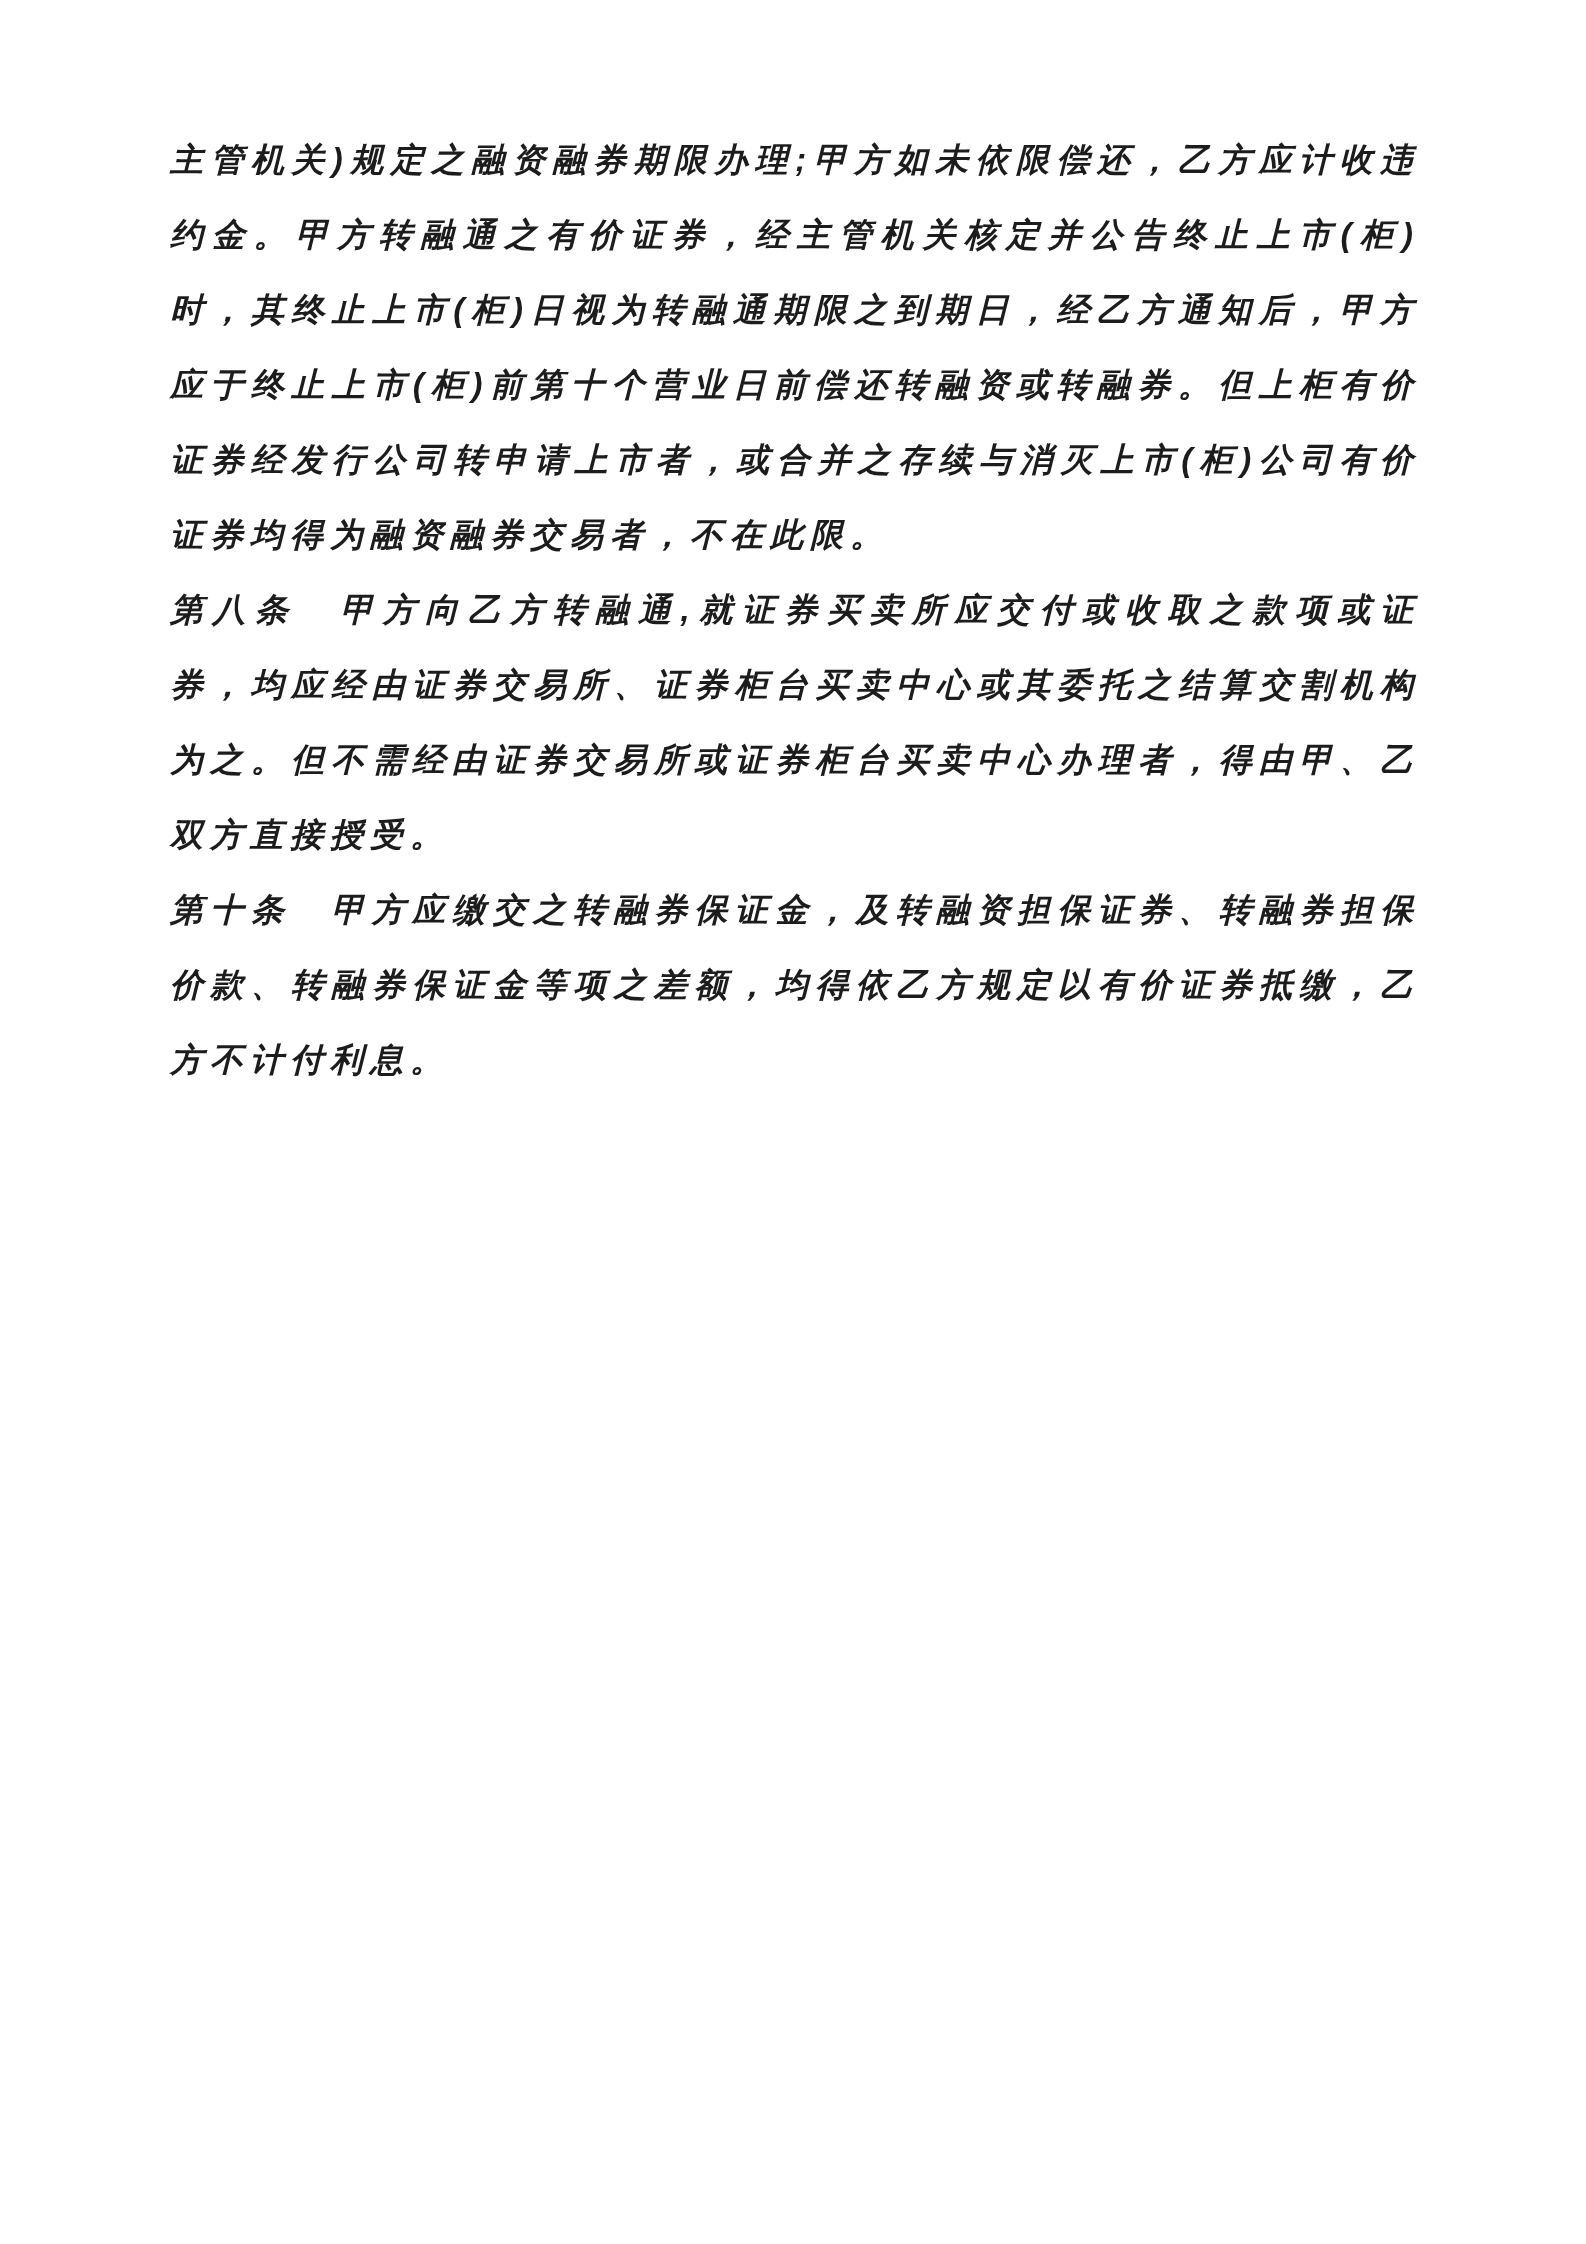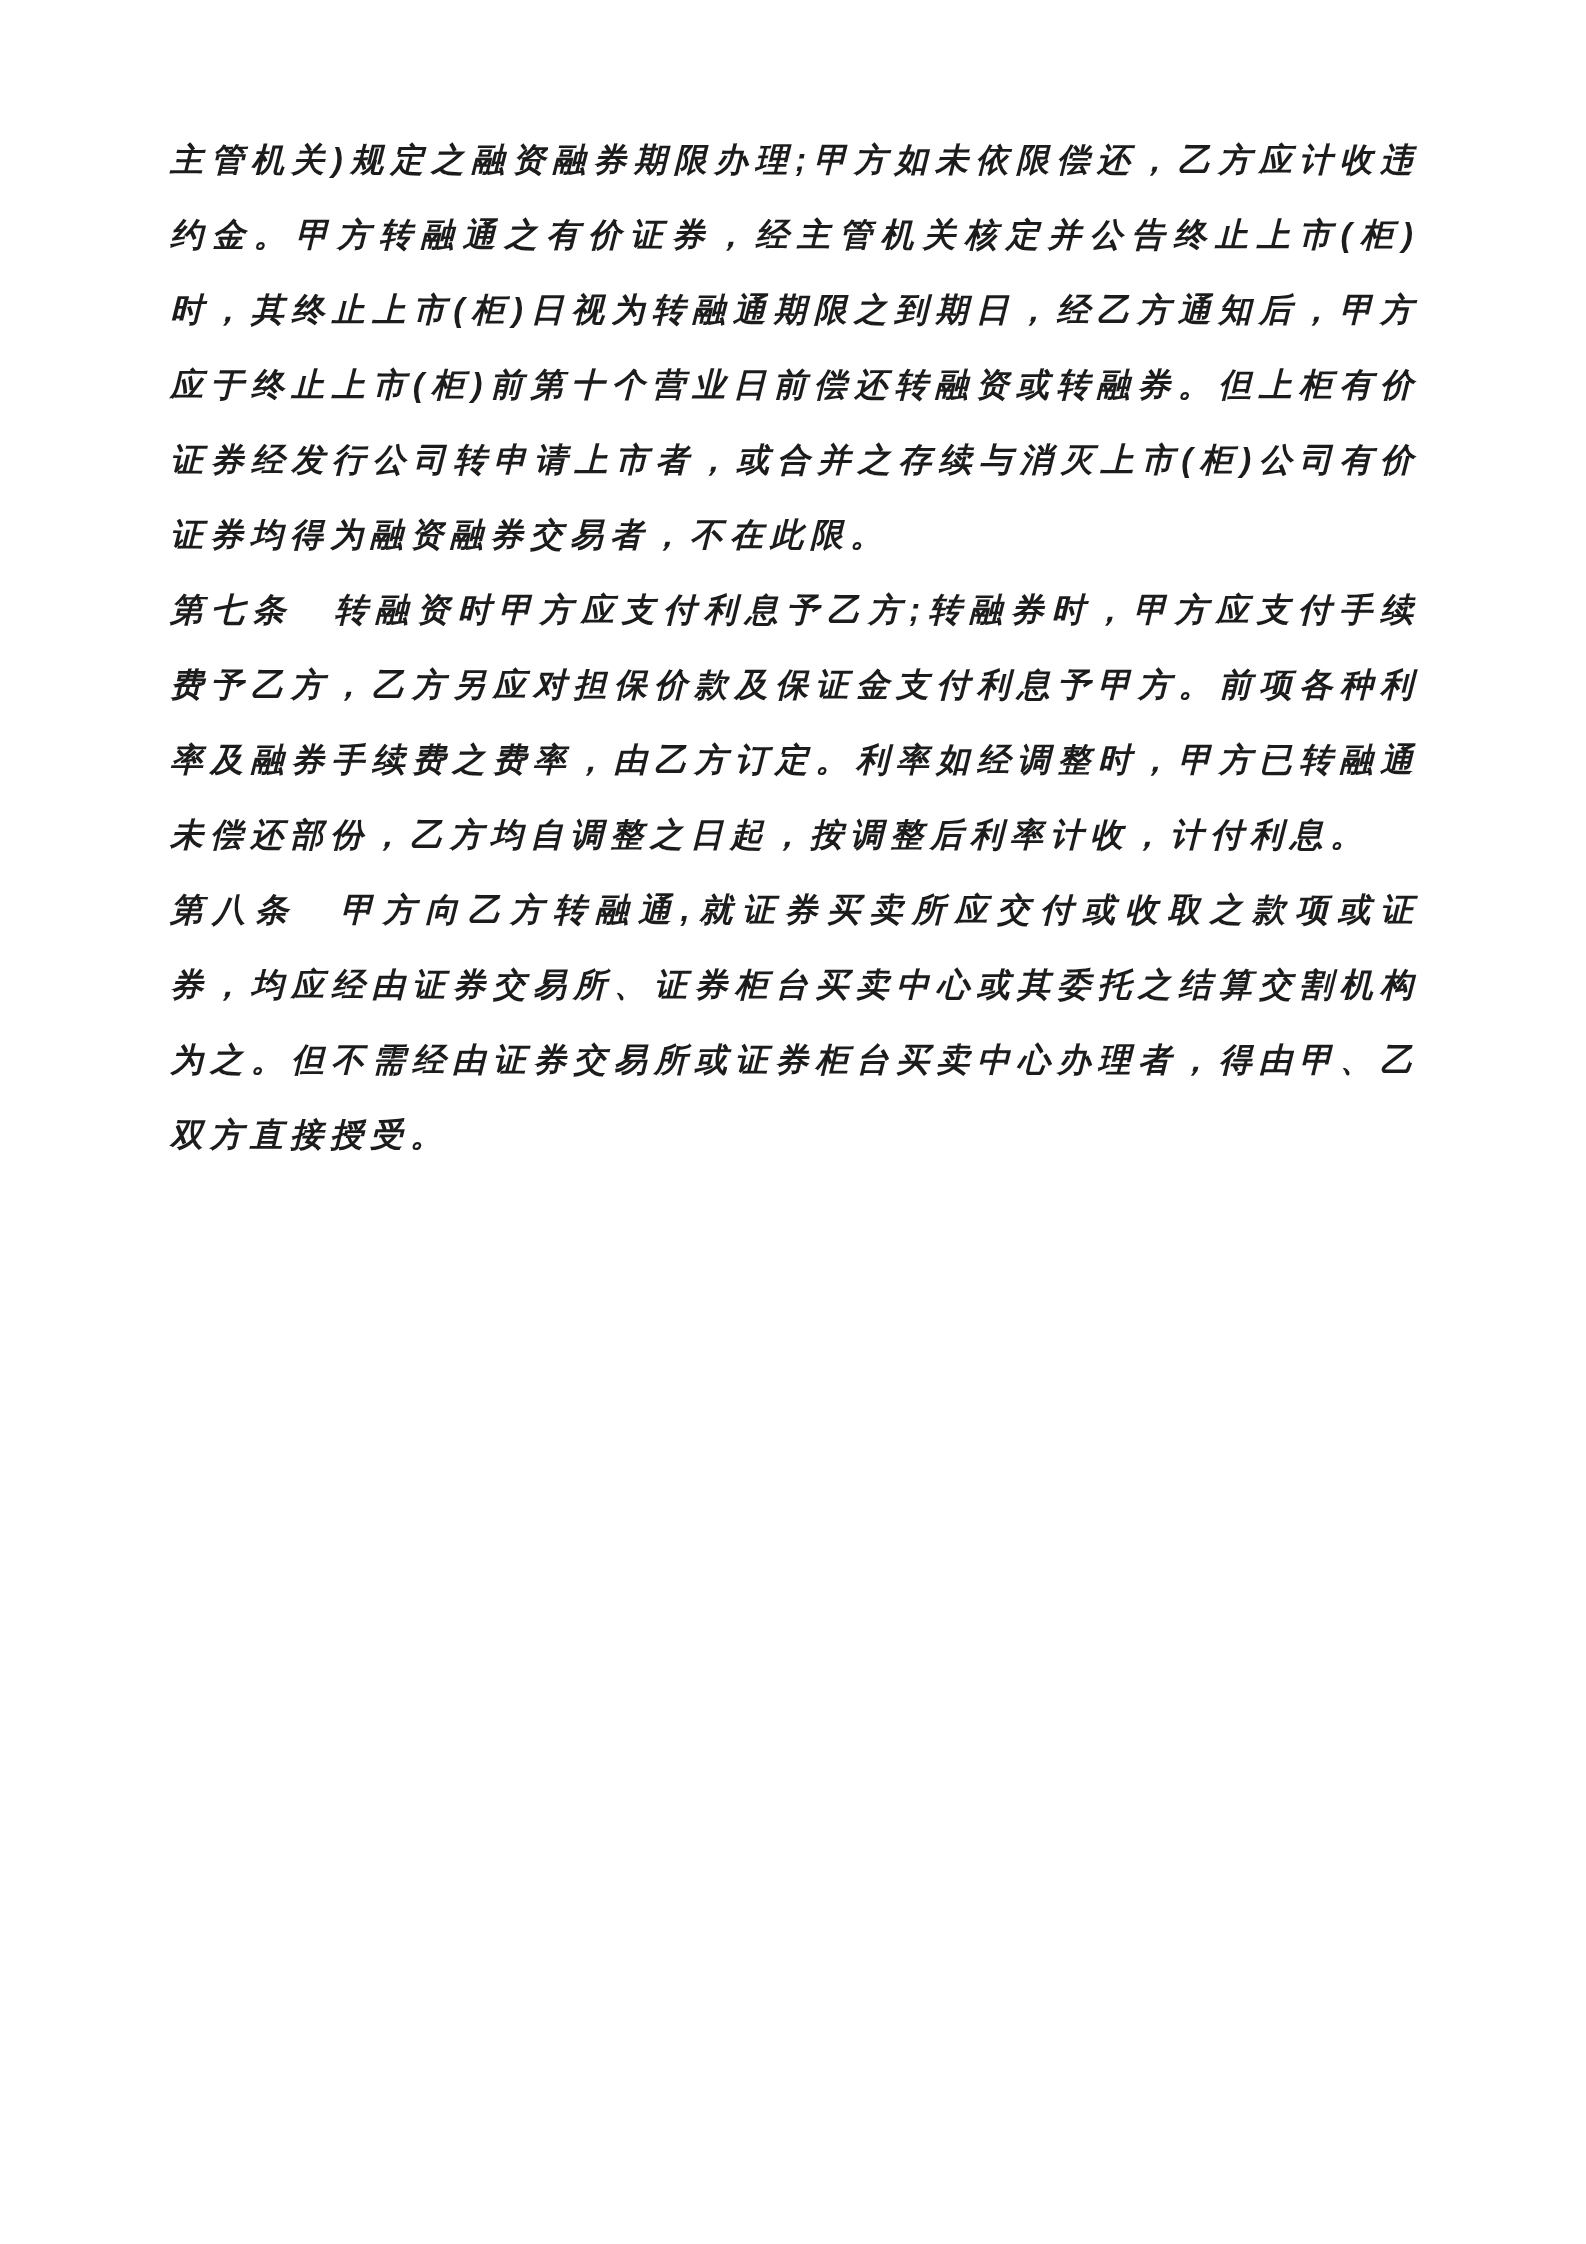--- a/index.html
+++ b/index.html
@@ -35,16 +35,16 @@
     overflow-wrap: break-word;
     font-style: italic;
   }
 </style>
 </head>
 <body>
 
 <div class="page">
   <div class="doc-body">
     <p>主管机关)规定之融资融券期限办理;甲方如未依限偿还，乙方应计收违约金。甲方转融通之有价证券，经主管机关核定并公告终止上市(柜)时，其终止上市(柜)日视为转融通期限之到期日，经乙方通知后，甲方应于终止上市(柜)前第十个营业日前偿还转融资或转融券。但上柜有价证券经发行公司转申请上市者，或合并之存续与消灭上市(柜)公司有价证券均得为融资融券交易者，不在此限。</p>
-    <p>第七条　转融资时甲方应支付利息予乙方;转融券时，甲方应支付手续费予乙方，乙方另应对担保价款及保证金支付利息予甲方。前项各种利率及融券手续费之费率，由乙方订定。利率如经调整时，甲方已转融通未偿还部份，乙方均自调整之日起，按调整后利率计收，计付利息。</p>
     <p>第八条　甲方向乙方转融通,就证券买卖所应交付或收取之款项或证券，均应经由证券交易所、证券柜台买卖中心或其委托之结算交割机构为之。但不需经由证券交易所或证券柜台买卖中心办理者，得由甲、乙双方直接授受。</p>
+    <p>第十条　甲方应缴交之转融券保证金，及转融资担保证券、转融券担保价款、转融券保证金等项之差额，均得依乙方规定以有价证券抵缴，乙方不计付利息。</p>
   </div>
 </div>
 
 </body></html>

